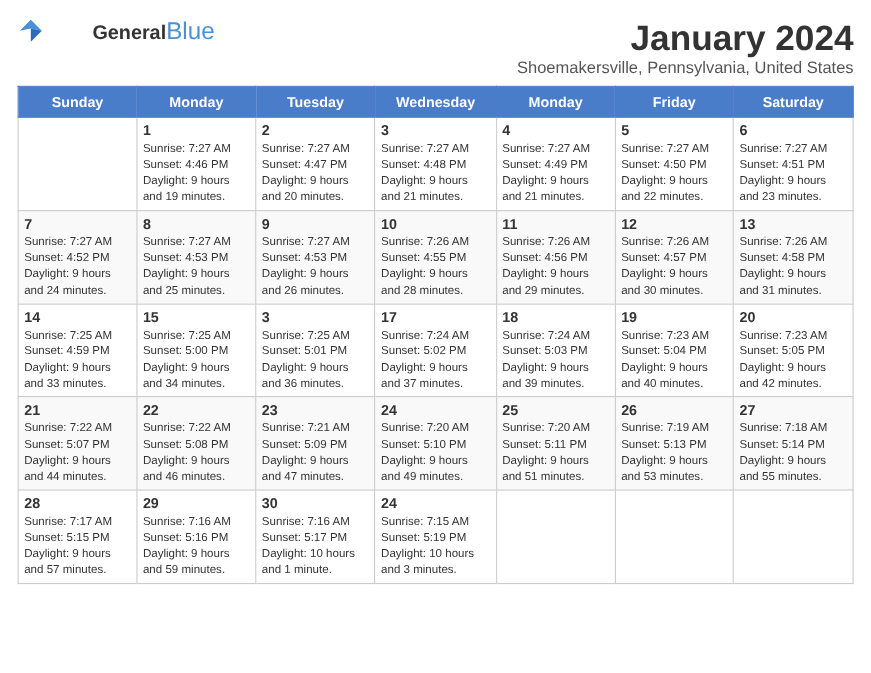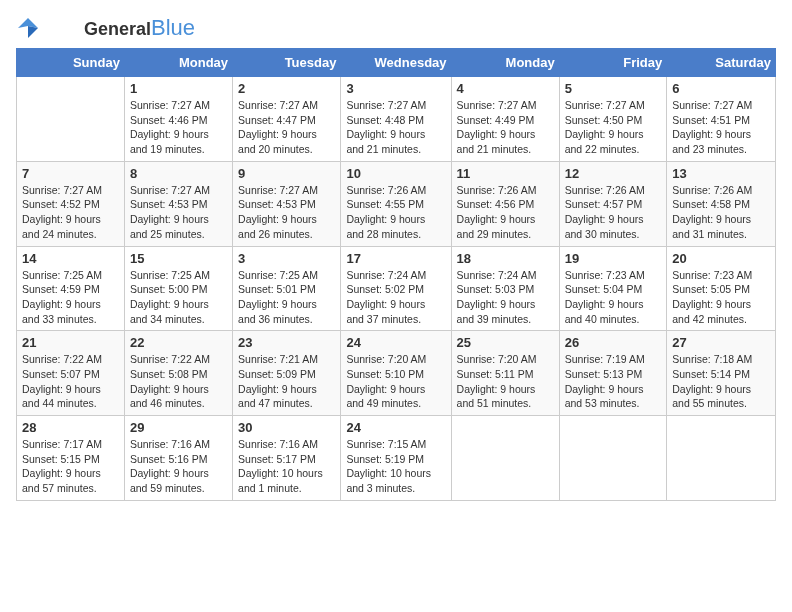--- a/index.html
+++ b/index.html
@@ -52,21 +52,21 @@
     }
     .calendar-table {
       width: 100%;
       border-collapse: collapse;
       font-size: 11px;
     }
     .calendar-table th {
       background-color: #4a7dc9;
       color: #fff;
       padding: 6px 4px;
-      text-align: right;
+      text-align: center;
       font-size: 13px;
       font-weight: bold;
       border: 1px solid #4a7dc9;
     }
     .calendar-table td {
       border: 1px solid #ccc;
       vertical-align: top;
       padding: 4px 5px;
       height: 80px;
       width: 113px;
@@ -99,20 +99,24 @@
     <svg class="logo-icon" viewBox="0 0 24 24">
       <polygon points="12,2 22,12 12,10 2,12" fill="#4a90d9"></polygon>
       <polygon points="12,10 22,12 12,22" fill="#2a6ab9"></polygon>
     </svg>
     <div>
       <div>
         <span class="logo-text-general">General</span><span class="logo-text-blue">Blue</span>
       </div>
     </div>
   </div>
+  <div class="title-area">
+    <div class="month-title">January 2024</div>
+    <div class="location-subtitle">Shoemakersville, Pennsylvania, United States</div>
+  </div>
 </div>
 
 <table class="calendar-table">
   <thead>
     <tr>
     <th>Sunday</th>
         <th>Monday</th>
         <th>Tuesday</th>
         <th>Wednesday</th>
         <th>Monday</th>

